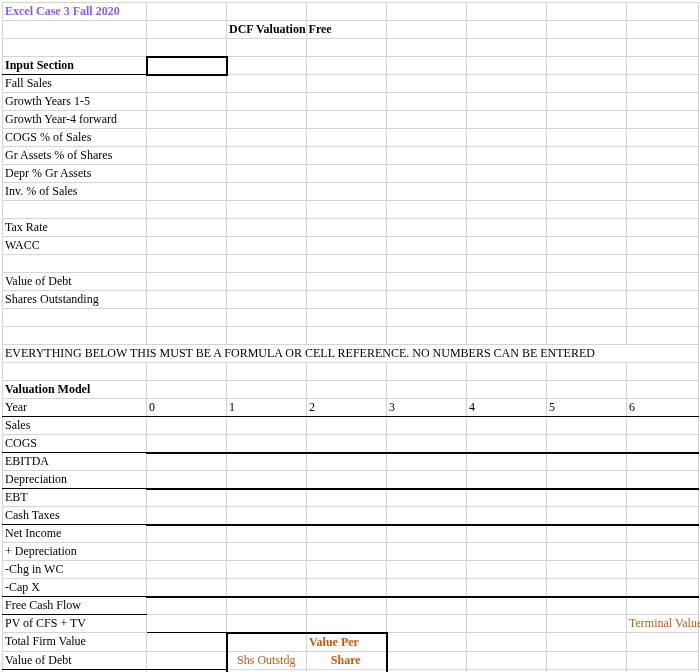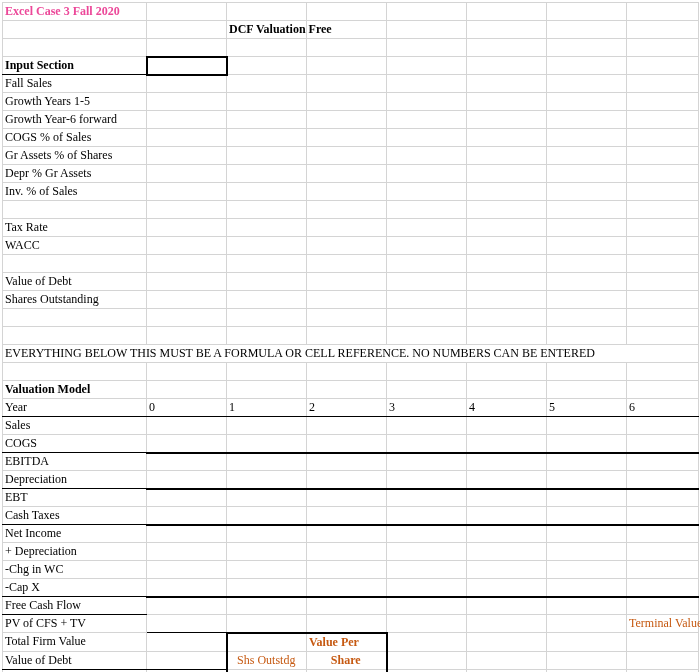--- a/index.html
+++ b/index.html
@@ -30,21 +30,21 @@
   col.cB { width: 80px; }
   col.cC { width: 80px; }
   col.cD { width: 80px; }
   col.cE { width: 80px; }
   col.cF { width: 80px; }
   col.cG { width: 80px; }
   col.cH { width: 72px; }
 
   .bold { font-weight: bold; }
   .orange { color: #C65911; }
-  .orange-b { color: #ec4899; font-weight: bold; }
+  .orange-b { color: #8b5cf6; font-weight: bold; }
   .right { text-align: right; }
 
   
   td.box-B {
     border-top: 2px solid #000 !important;
     border-bottom: 2px solid #000 !important;
     border-left: 2px solid #000 !important;
     border-right: 2px solid #000 !important;
   }
 
@@ -135,21 +135,21 @@
         <td>Growth Years 1-5</td>
         <td></td>
         <td></td>
         <td></td>
         <td></td>
         <td></td>
         <td></td>
         <td></td>
       </tr>
     <tr>
-        <td>Growth Year-6 forward</td>
+        <td>Growth Year-4 forward</td>
         <td></td>
         <td></td>
         <td></td>
         <td></td>
         <td></td>
         <td></td>
         <td></td>
       </tr>
     <tr>
         <td>COGS % of Sales</td>

